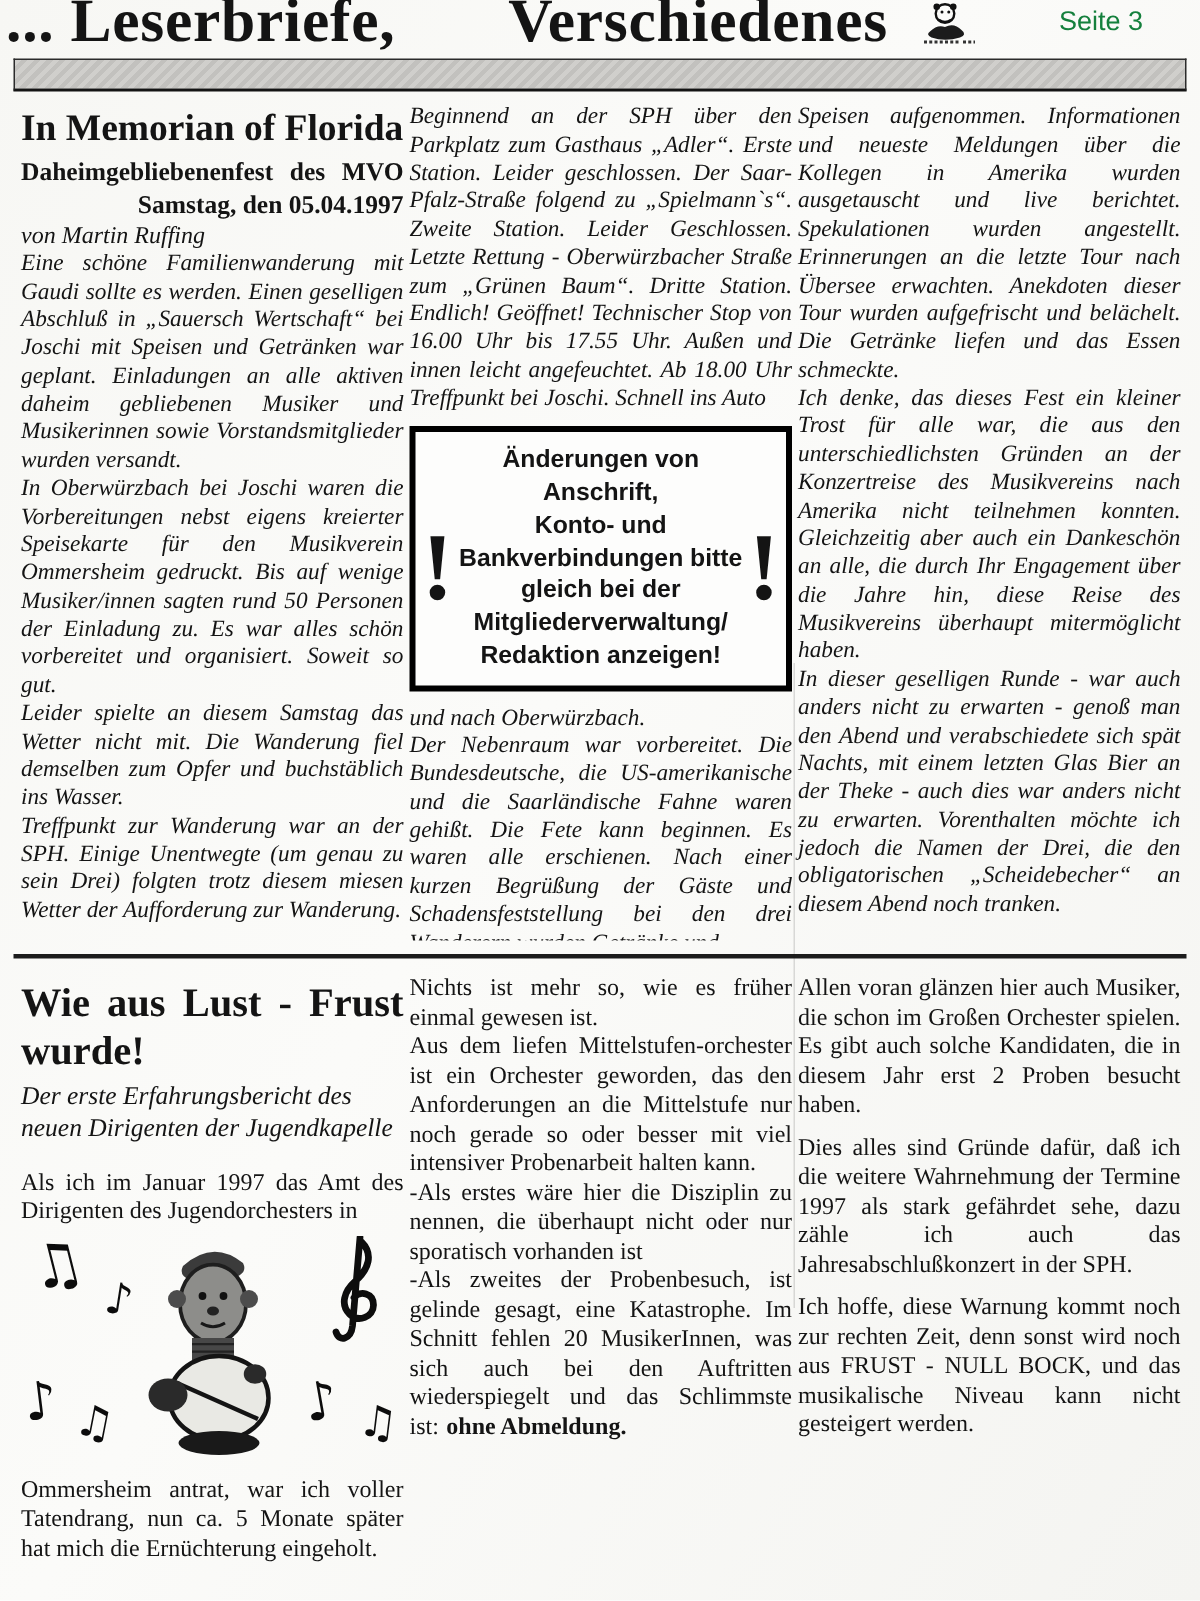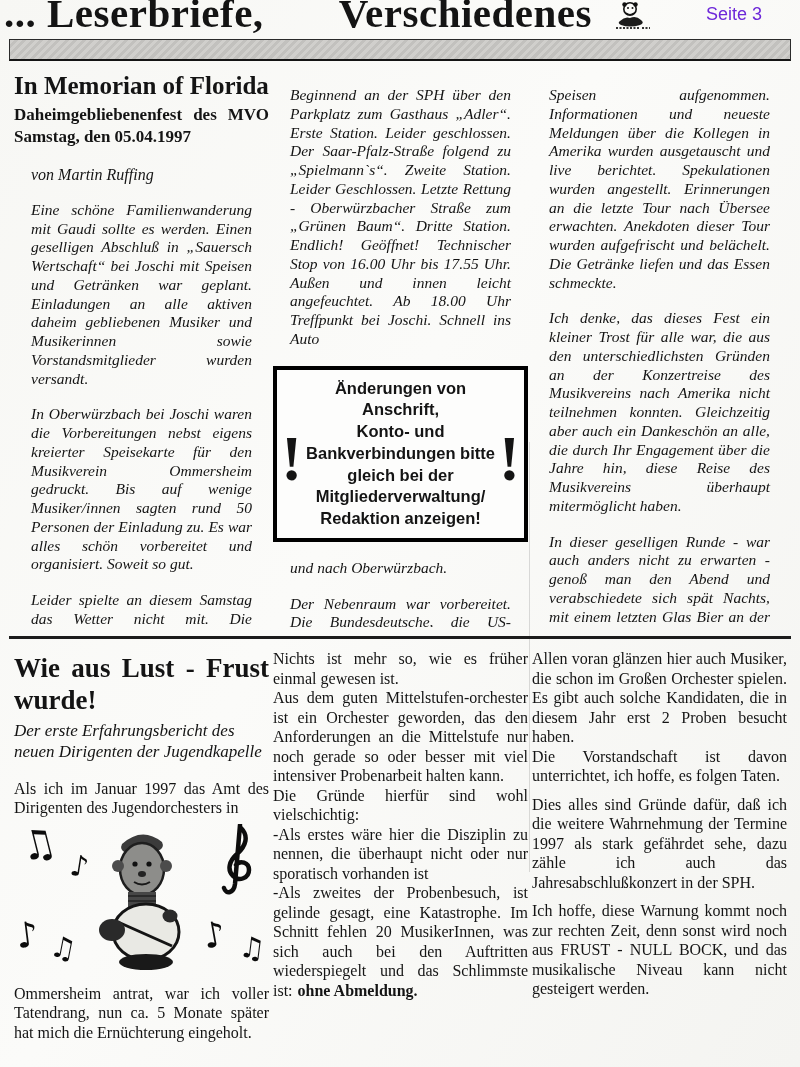--- a/index.html
+++ b/index.html
@@ -12,36 +12,36 @@
   
   .masthead{position:relative;height:33px;overflow:hidden;}
   .masthead-title{
     position:absolute;top:-11px;left:4px;width:588px;
     display:flex;justify-content:space-between;
     font-size:41px;font-weight:bold;white-space:nowrap;letter-spacing:.5px;
   }
   .mascot{position:absolute;left:610px;top:1px;width:46px;height:31px;}
   .page-label{
     position:absolute;right:38px;top:4px;
-    font-family:"Liberation Sans",sans-serif;font-size:18px;color:#6d28d9;
+    font-family:"Liberation Sans",sans-serif;font-size:18px;color:#15803d;
   }
   
   .graybar{
     margin:6px 9px 0 9px;height:19px;
     background:repeating-linear-gradient(135deg,#d0cfcc 0 3px,#c2c1be 3px 6px);
     border:1px solid #2b2b2b;border-bottom:2px solid #141414;
   }
   
   .cols{display:flex;gap:4px;padding:8px 13px 0 14px;}
   .col{flex:1 1 0;min-width:0;text-align:justify;}
   .top-section{height:558px;overflow:hidden;}
   .top-section .col{font-style:italic;font-size:15.5px;line-height:1.21;}
-  .top-section p{margin:17px;}
+  .top-section p{margin:0;}
   .a1-title{font-style:normal;font-weight:bold;font-size:25px;line-height:1.08;margin:3px 0 5px;text-align:left;}
-  .a1-sub{font-style:normal;font-weight:bold;font-size:17px;line-height:1.28;text-align:left;}
+  .a1-sub{font-style:normal;font-weight:bold;font-size:17px;line-height:1.28;text-align:right;}
   .a1-sub1{text-align:justify;text-align-last:justify;}
   .a1-byline{font-size:16px;margin:2px 0 1px;text-align:left;}
   
   .notice-box{
     border:4px solid #000;background:#fdfdfc;
     display:flex;align-items:center;gap:2px;
     margin:9px 0;padding:8px 3px;
     font-style:normal;font-family:"Liberation Sans",sans-serif;font-weight:bold;
   }
   .notice-bang{font-family:"Liberation Serif",serif;font-size:64px;font-weight:bold;line-height:.85;padding:0 1px;transform:translateY(6px);}
@@ -167,27 +167,25 @@
         <ellipse cx="78" cy="90" rx="7.5" ry="6.5" fill="#2a2a2a"></ellipse>
         <ellipse cx="54" cy="136" rx="27" ry="8" fill="#191919"></ellipse>
       </svg>
     </div>
 
     <p>Ommersheim antrat, war ich voller Tatendrang, nun ca. 5 Monate später hat mich die Ernüchterung eingeholt.</p>
   </div>
 
   <div class="col">
     <p>Nichts ist mehr so, wie es früher einmal gewesen ist.</p>
-    <p>Aus dem guten Mittelstufen-orchester ist ein Orchester geworden, das den Anforderungen an die Mittelstufe nur noch gerade so oder besser mit viel intensiver Probenarbeit halten kann.</p>
-    <p>Die Gründe hierfür sind wohl vielschichtig:</p>
+    <p>Aus dem liefen Mittelstufen-orchester ist ein Orchester geworden, das den Anforderungen an die Mittelstufe nur noch gerade so oder besser mit viel intensiver Probenarbeit halten kann.</p>
     <p>-Als erstes wäre hier die Disziplin zu nennen, die überhaupt nicht oder nur sporatisch vorhanden ist</p>
     <p><span>-Als zweites der Probenbesuch, ist gelinde gesagt, eine Katastrophe. Im Schnitt fehlen 20 MusikerInnen, was sich auch bei den Auftritten wiederspiegelt und das Schlimmste ist:</span><span class="bold-tail">ohne Abmeldung.</span></p>
   </div>
 
   <div class="col">
     <p>Allen voran glänzen hier auch Musiker, die schon im Großen Orchester spielen. Es gibt auch solche Kandidaten, die in diesem Jahr erst 2 Proben besucht haben.</p>
-    <p>Die Vorstandschaft ist davon unterrichtet, ich hoffe, es folgen Taten.</p>
     <p class="gap-top">Dies alles sind Gründe dafür, daß ich die weitere Wahrnehmung der Termine 1997 als stark gefährdet sehe, dazu zähle ich auch das Jahresabschlußkonzert in der SPH.</p>
     <p class="gap-top">Ich hoffe, diese Warnung kommt noch zur rechten Zeit, denn sonst wird noch aus FRUST - NULL BOCK, und das musikalische Niveau kann nicht gesteigert werden.</p>
   </div>
 </section>
 
 <div class="artifact-line"></div>
 
 </body></html>

